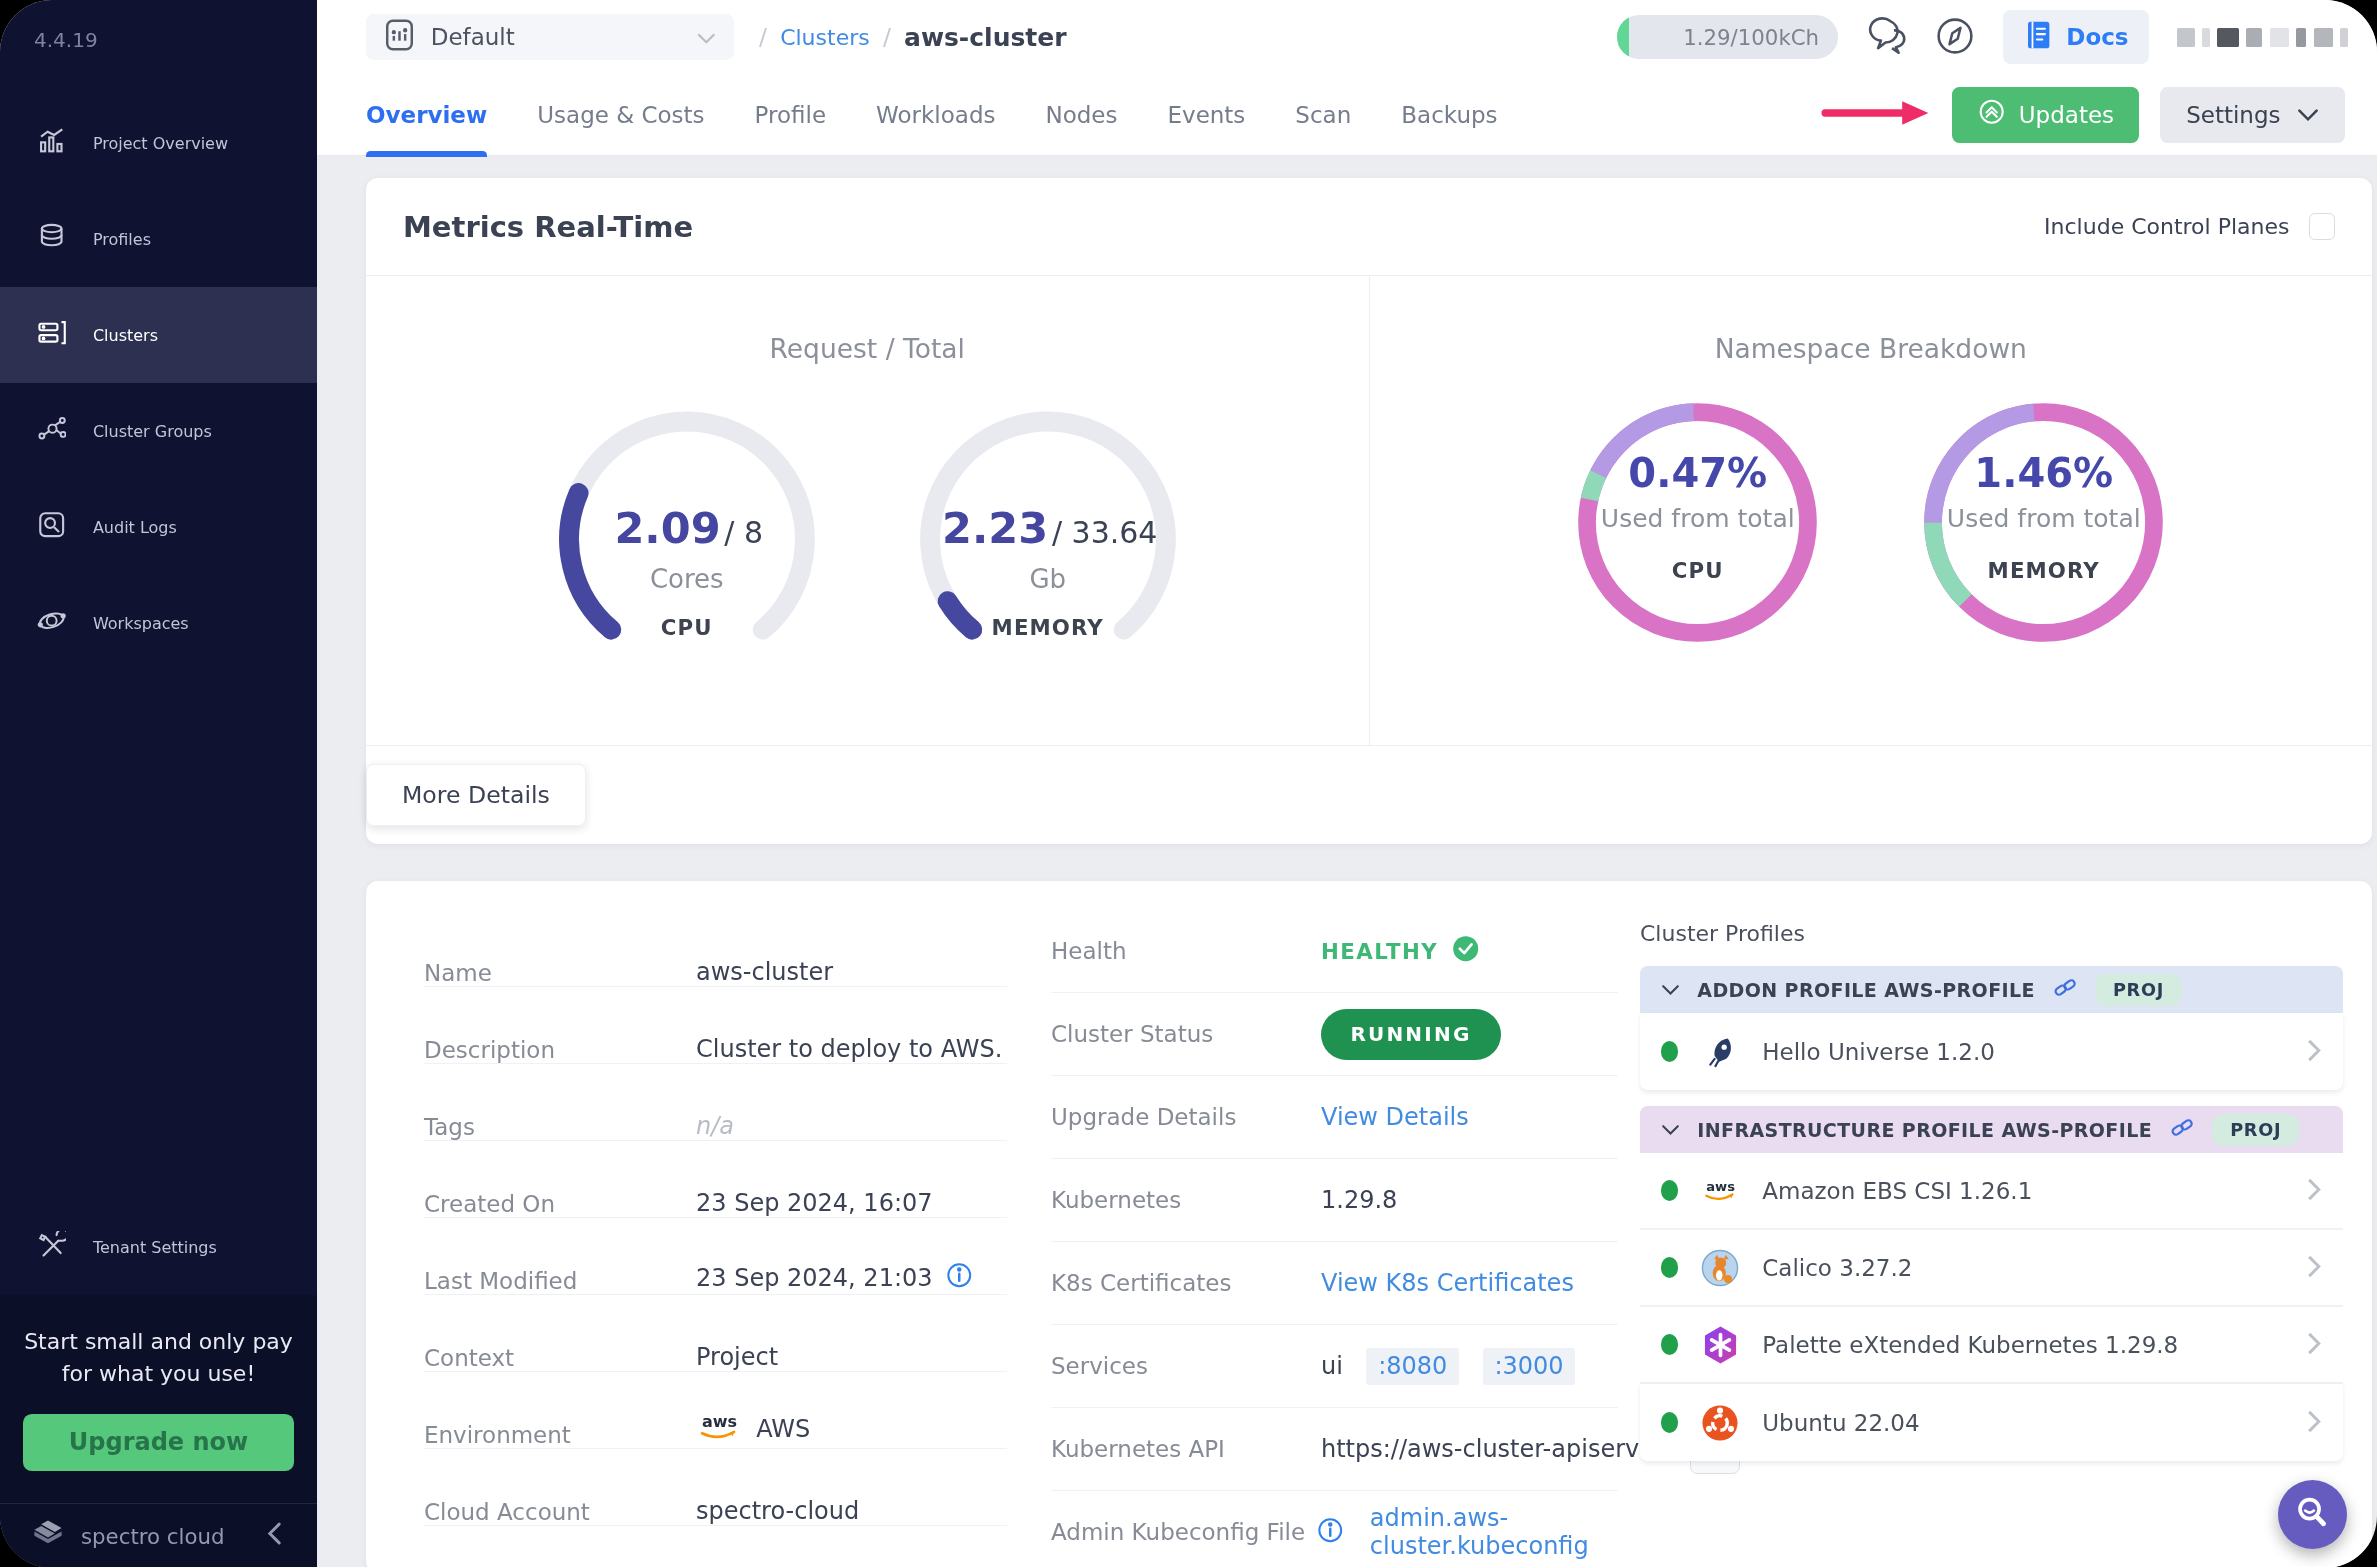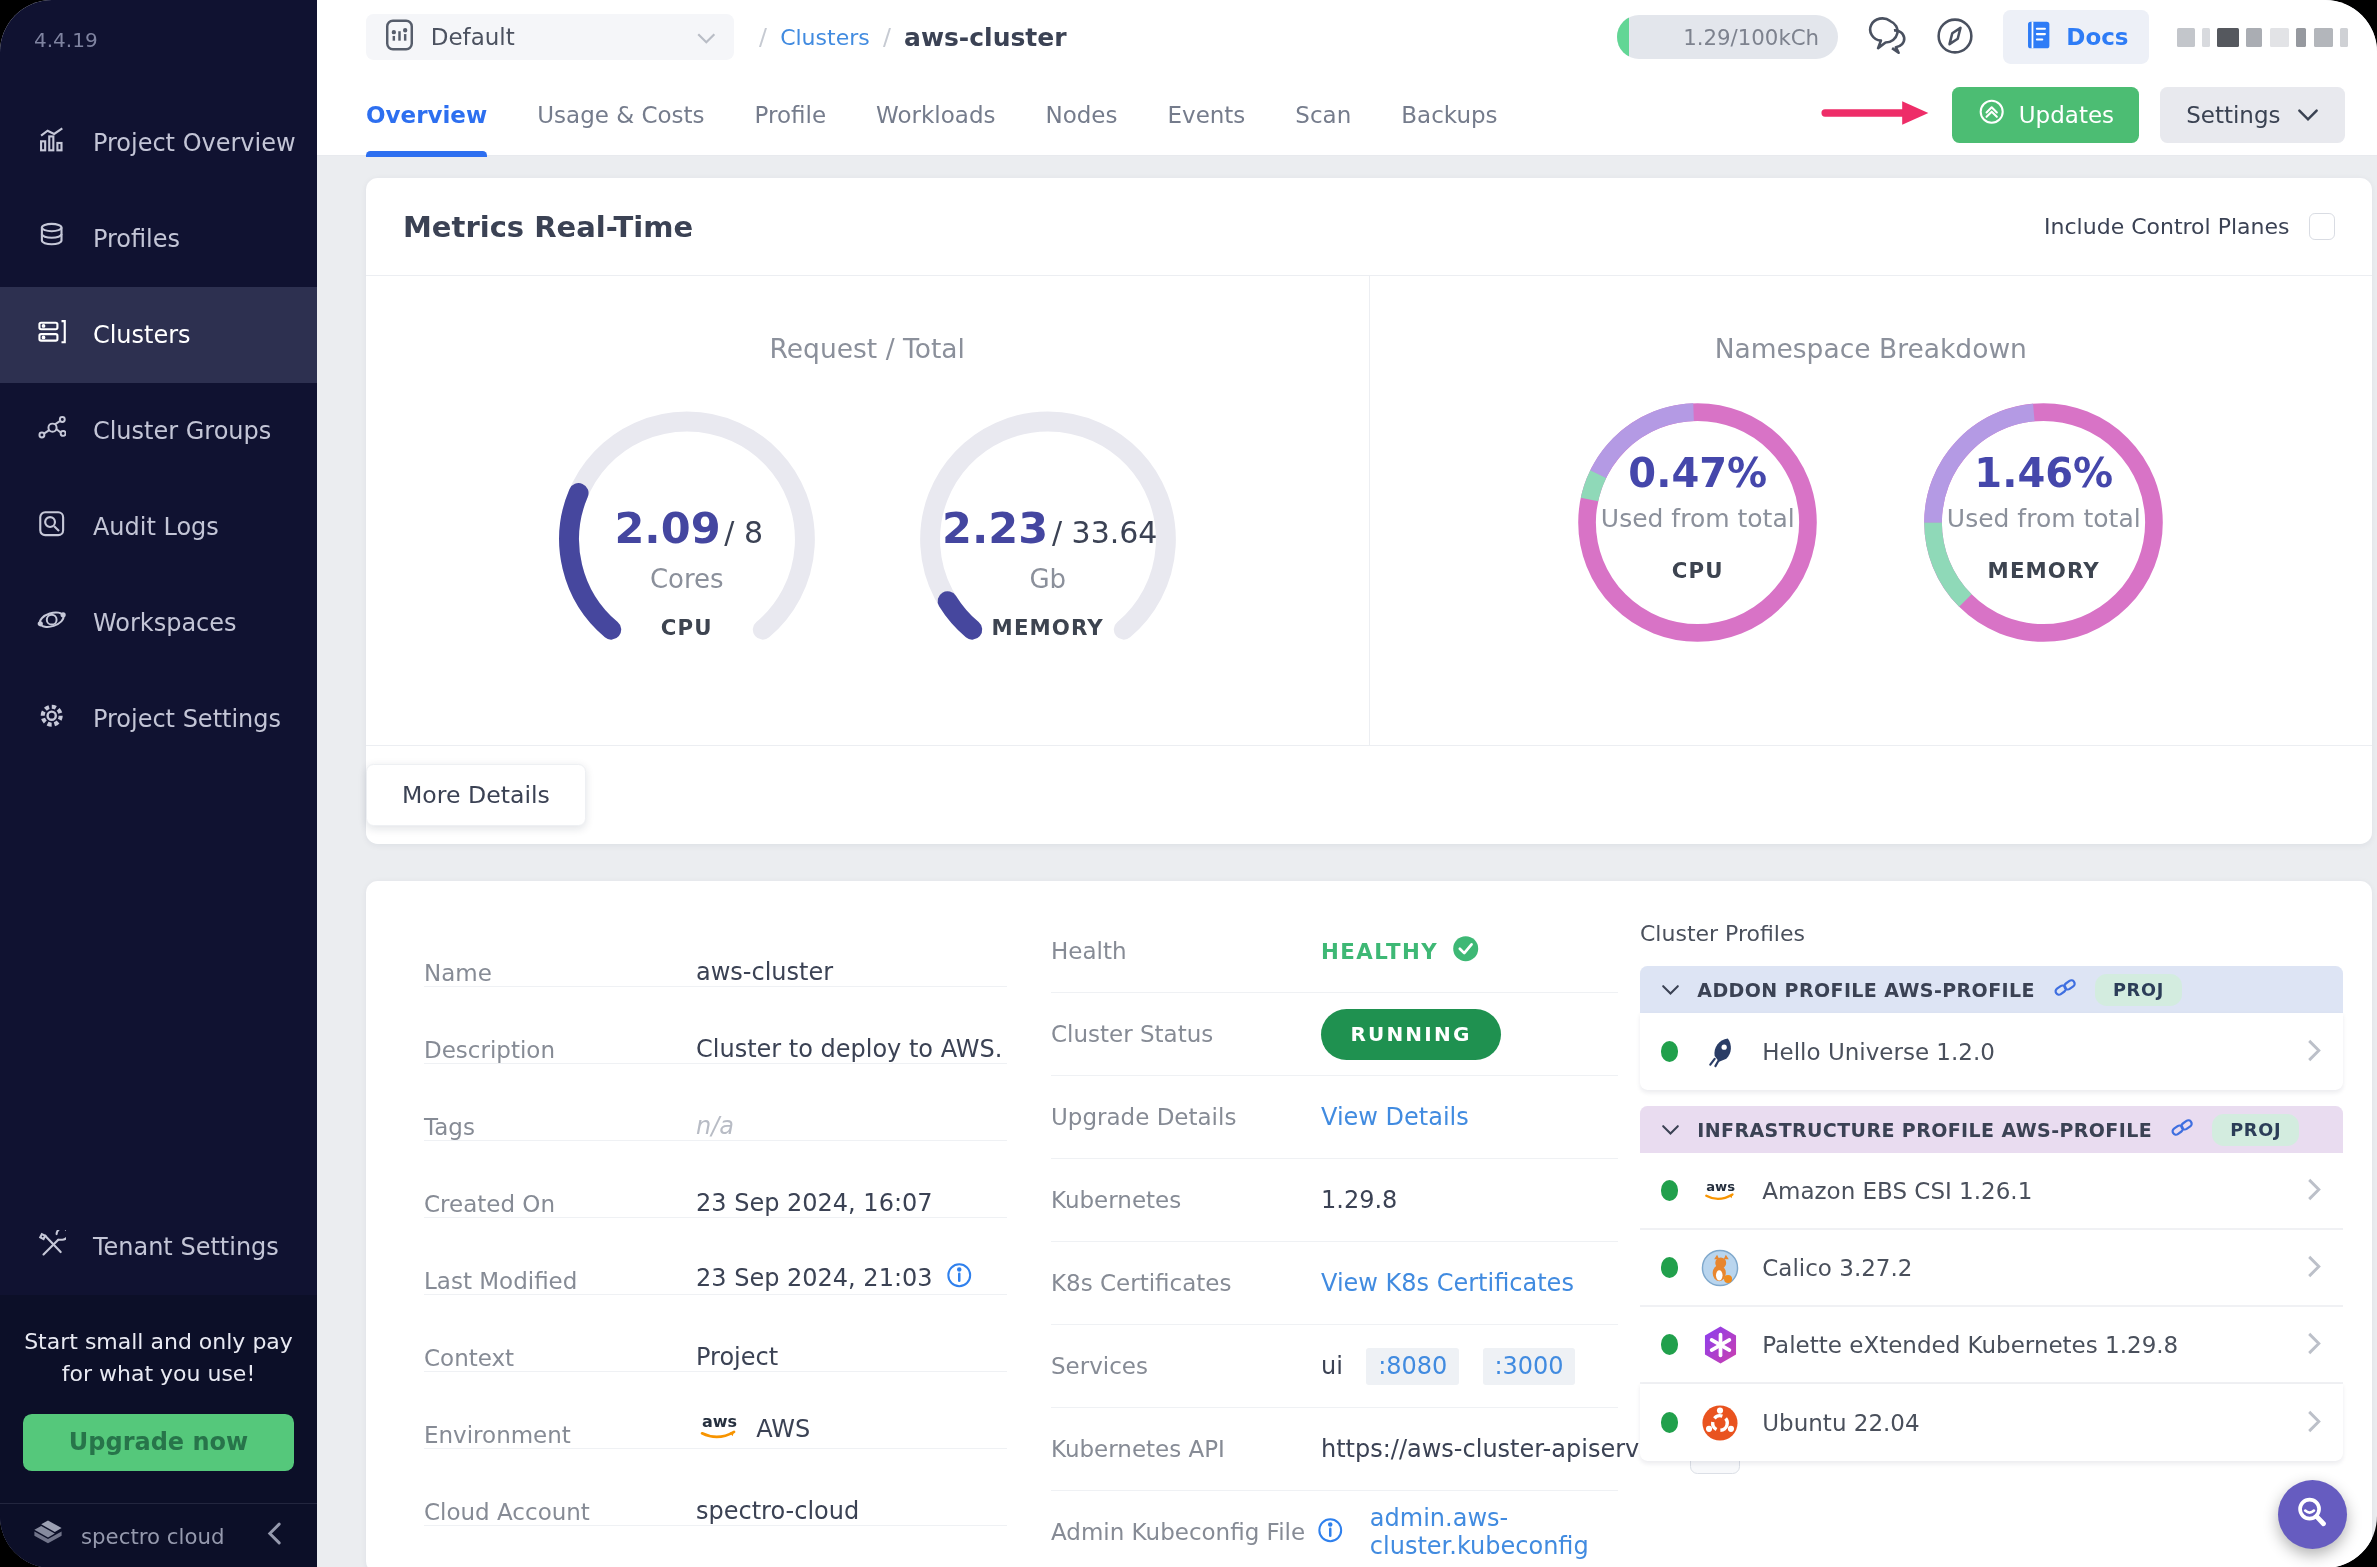--- a/index.html
+++ b/index.html
@@ -6,21 +6,21 @@
   *{box-sizing:border-box;}
   body{font-family:"DejaVu Sans","Liberation Sans",sans-serif;width:2377px;height:1568px;overflow:hidden;}
   .app{position:relative;width:2377px;height:1568px;background:#ebedf0;border-radius:52px;overflow:hidden;display:flex;}
 
   
   .sidebar{width:317px;flex:none;background:#101231;display:flex;flex-direction:column;position:relative;}
   .logo-row{display:flex;align-items:center;gap:19px;padding:37px 0 0 31px;}
   .logo-text{font-size:35px;font-weight:700;color:#fff;letter-spacing:0.7px;}
   .version{padding:28px 0 0 34px;color:#7f83a0;font-size:20px;}
   .nav{margin-top:43px;}
-  .nav-item{display:flex;align-items:center;gap:26.5px;height:96px;padding-left:37px;font-size:24px;color:#c3c5d6;cursor:pointer;}
+  .nav-item{display:flex;align-items:center;gap:26.5px;height:96px;padding-left:37px;font-size:16px;color:#c3c5d6;cursor:pointer;}
   .nav-item.active{background:#2d3050;color:#fff;}
   .nav-item svg{flex:none;}
   .side-spacer{flex:1;}
   .promo{background:#0c0f28;padding:31px 20.6px 32px;text-align:center;font-size:22px;color:#e8e9f2;line-height:1.45;}
   .upgrade-btn{margin-top:23.6px;background:#55c87b;color:#27744a;font-size:24px;font-weight:600;border-radius:8.8px;padding:14.7px 46px;border:none;cursor:pointer;font-family:inherit;}
   .sfooter{height:65px;background:#0c0f28;border-top:1.5px solid #23263f;display:flex;align-items:center;padding:0 31px;gap:16px;color:#9599ad;font-size:21.3px;}
   .sfooter .collapse{margin-left:auto;}
 
   
   .main{flex:1;display:flex;flex-direction:column;min-width:0;}
@@ -166,27 +166,20 @@
       </div>
       <div class="nav-item">
         <span><svg width="29.4" height="29.4" viewBox="0 0 36 36" fill="none" stroke="#c6c8d8" stroke-width="2.4">
               <circle cx="18" cy="18" r="6"></circle>
               <ellipse cx="18" cy="18" rx="15" ry="8" transform="rotate(-18 18 18)"></ellipse>
               <circle cx="4" cy="23" r="2" fill="#c6c8d8"></circle>
               <circle cx="32" cy="12" r="2" fill="#c6c8d8"></circle>
             </svg></span>
         <span>Workspaces</span>
       </div>
-      <div class="nav-item">
-        <span><svg width="29.4" height="29.4" viewBox="0 0 36 36" fill="none" stroke="#c6c8d8">
-              <circle cx="18" cy="18" r="11" stroke-width="5" stroke-dasharray="5.2 3.4"></circle>
-              <circle cx="18" cy="18" r="5" stroke-width="3"></circle>
-            </svg></span>
-        <span>Project Settings</span>
-      </div>
     </nav>
 
     <div class="side-spacer"></div>
 
     <div class="nav-item">
       <span><svg width="29.4" height="29.4" viewBox="0 0 36 36" fill="none" stroke="#c6c8d8" stroke-width="2.6" stroke-linecap="round">
             <path d="M8 30 L26 12"></path>
             <path d="M24 5 a7 7 0 1 1 7 7 l-5 0"></path>
             <path d="M10 7 L29 27"></path>
             <path d="M6 5 l4 2 -2 4 -4 -2 z"></path>

